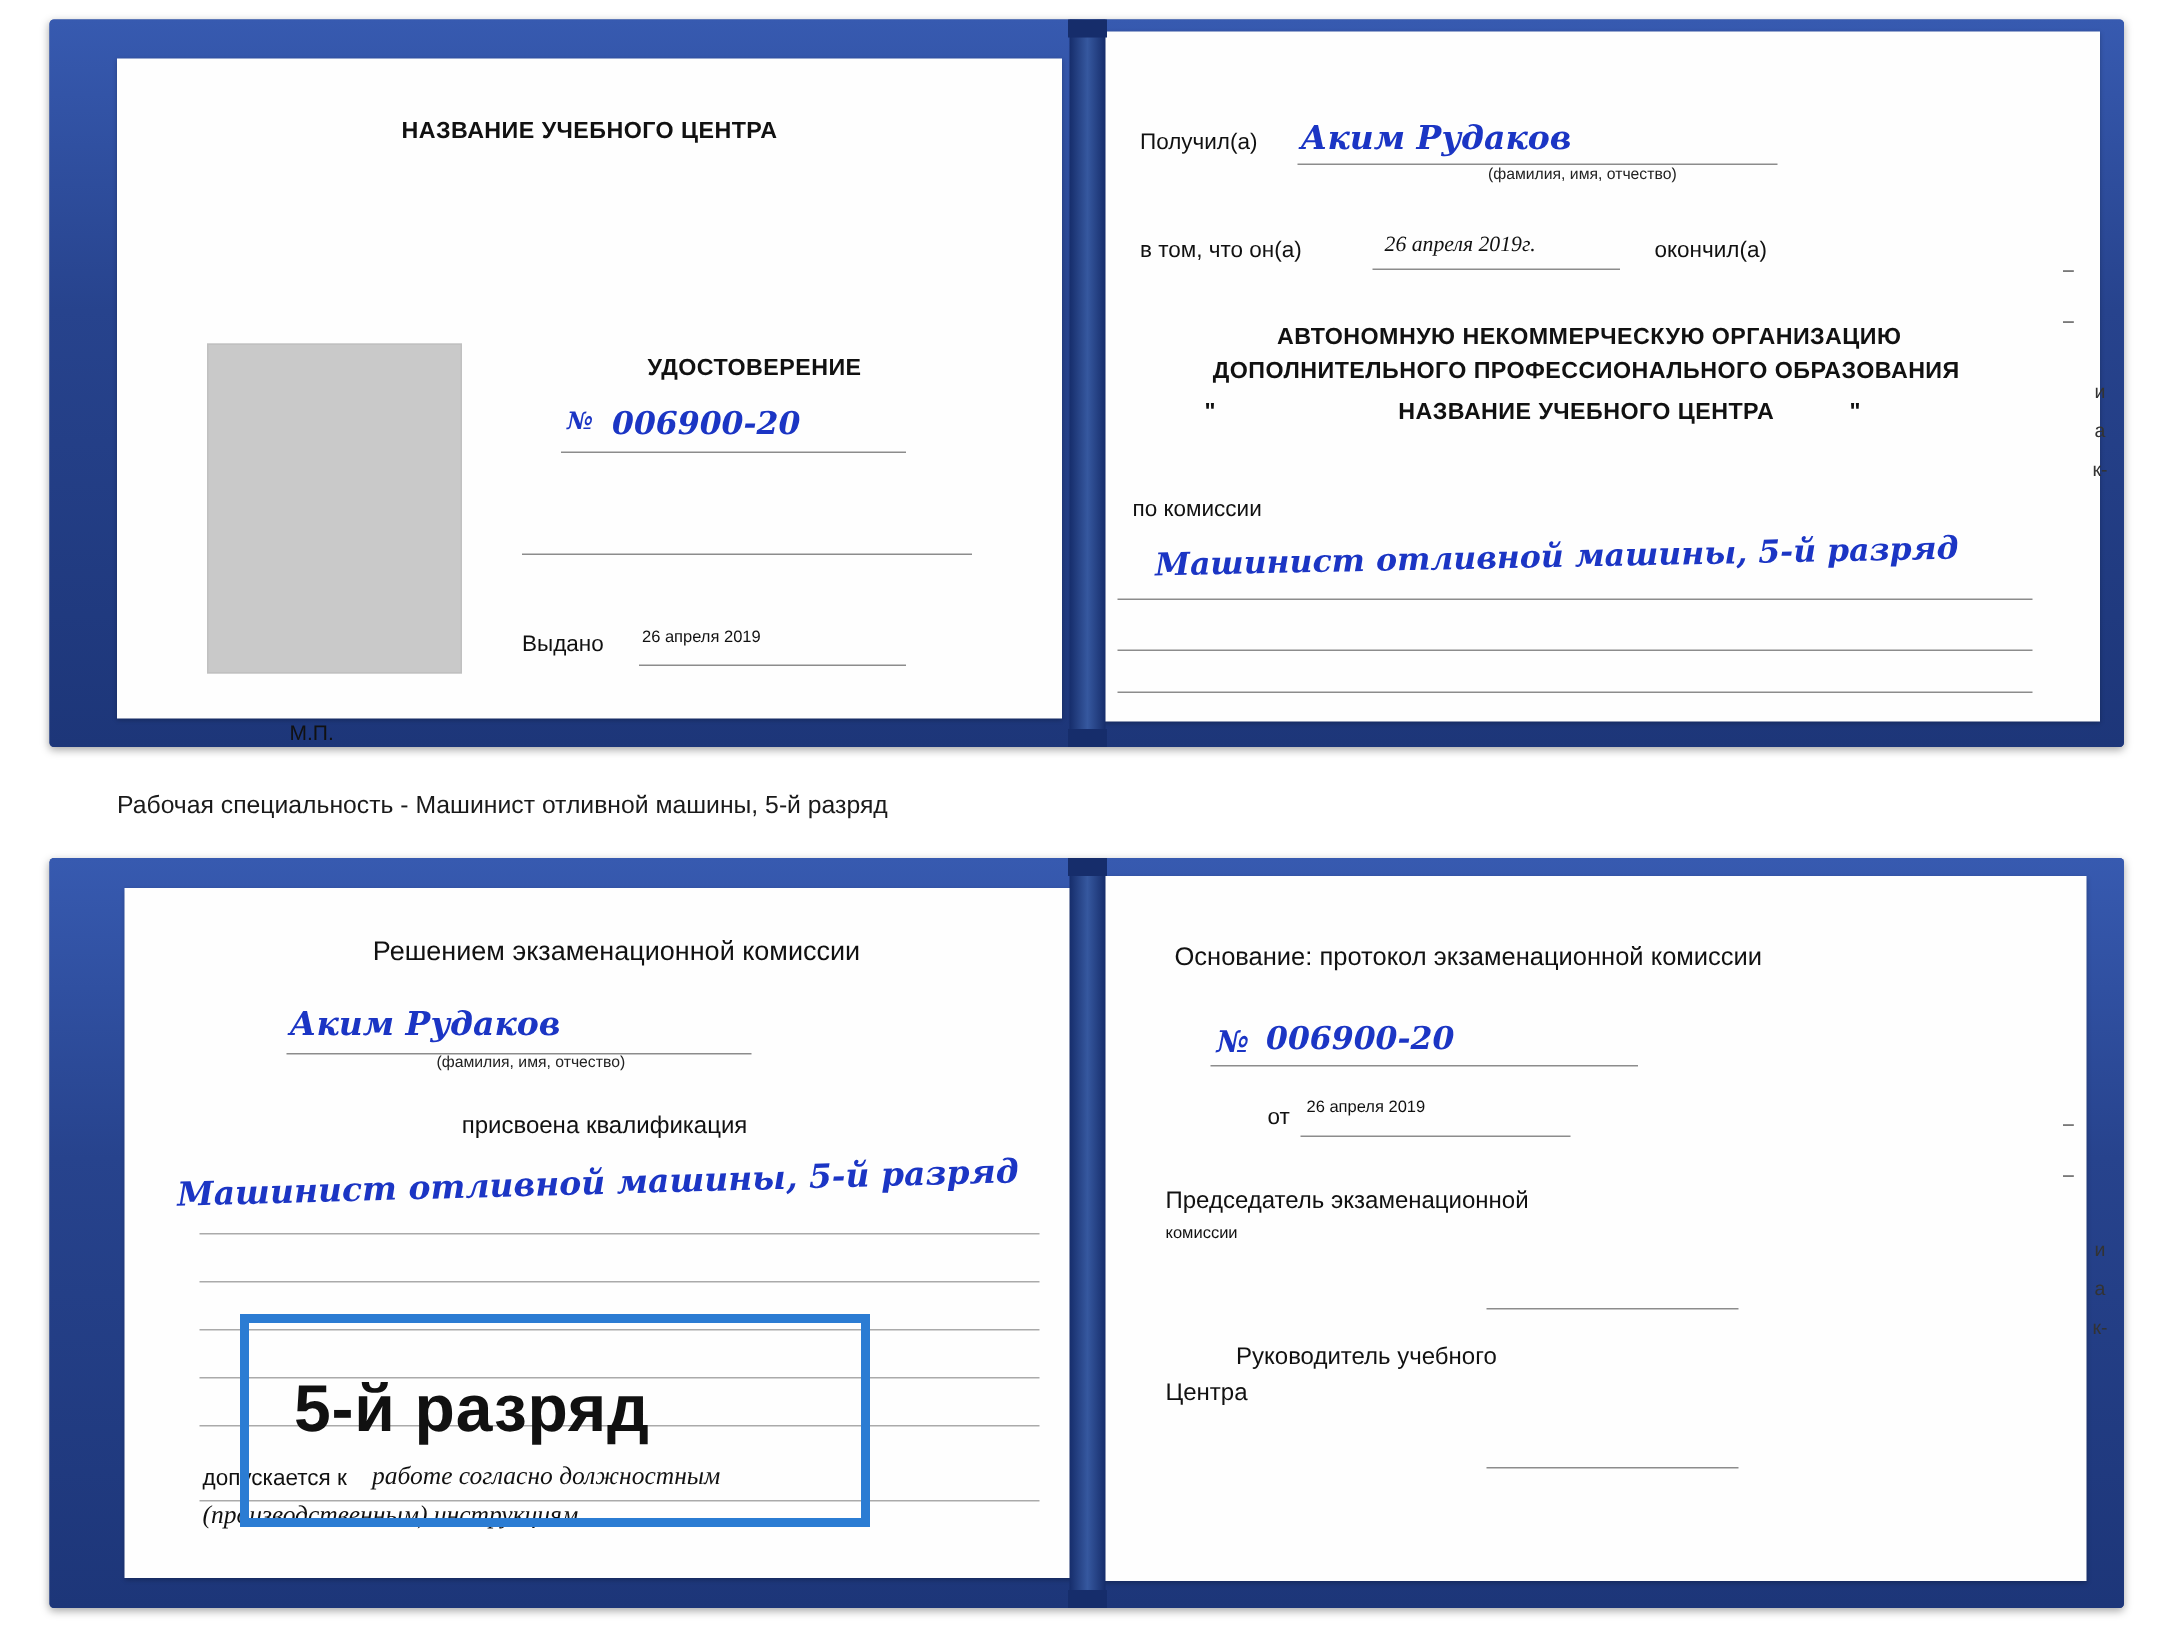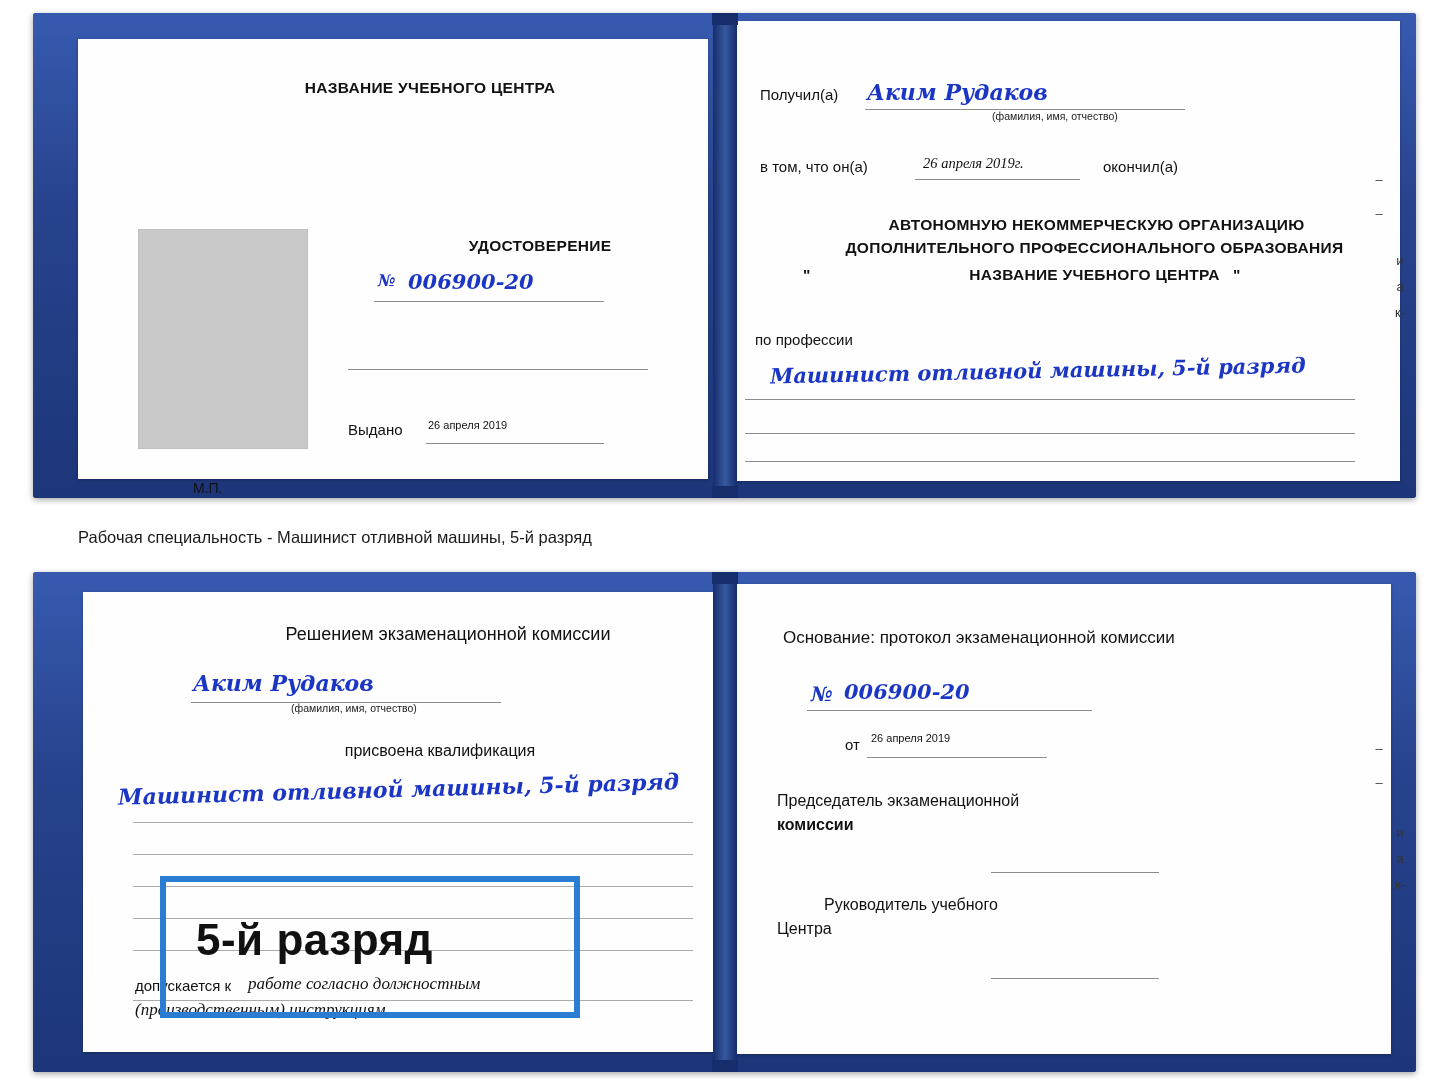--- a/index.html
+++ b/index.html
@@ -62,21 +62,21 @@
   }
 
   
   .book.top .paper.left  { left: 45px; top: 26px; width: 630px; height: 440px; }
   .book.top .paper.right { left: 682px; top: 8px; width: 685px; height: 460px; }
   
   .book.bottom .paper.left  { left: 50px; top: 20px; width: 640px; height: 460px; }
   .book.bottom .paper.right { left: 688px; top: 12px; width: 670px; height: 470px; }
 
   
-  .t-center { text-align: center; margin-left: 37px; }
+  .t-center { text-align: center; }
   .hdr {
     font-weight: bold;
     font-size: 15.5px;
     letter-spacing: .3px;
     color: #111;
   }
   .lbl {
     font-size: 15px;
     color: #111;
   }
@@ -195,21 +195,21 @@
       <div style="position:absolute; left:208px; top:134px;" class="typed-it">26 апреля 2019г.</div>
       <div class="rule" style="left:200px; top:158px; width:165px;"></div>
       <div style="position:absolute; left:388px; top:137px;" class="lbl">окончил(а)</div>
 
       <div style="position:absolute; left:2px; top:195px; width:100%;" class="t-center hdr">АВТОНОМНУЮ НЕКОММЕРЧЕСКУЮ ОРГАНИЗАЦИЮ</div>
       <div style="position:absolute; left:0; top:218px; width:100%;" class="t-center hdr">ДОПОЛНИТЕЛЬНОГО ПРОФЕССИОНАЛЬНОГО ОБРАЗОВАНИЯ</div>
       <div style="position:absolute; left:88px; top:245px;" class="hdr">"</div>
       <div style="position:absolute; left:0; top:245px; width:100%;" class="t-center hdr">НАЗВАНИЕ УЧЕБНОГО ЦЕНТРА</div>
       <div style="position:absolute; left:518px; top:245px;" class="hdr">"</div>
 
-      <div style="position:absolute; left:40px; top:310px;" class="lbl">по профессии</div>
+      <div style="position:absolute; left:40px; top:310px;" class="lbl">по комиссии</div>
 
       <div style="position:absolute; left:55px; top:337px; font-size:21px; transform:rotate(-1.2deg);" class="hand">Машинист отливной машины, 5-й разряд</div>
 
       <div class="rule" style="left:30px; top:378px; width:610px;"></div>
       <div class="rule" style="left:30px; top:412px; width:610px;"></div>
       <div class="rule" style="left:30px; top:440px; width:610px;"></div>
     </div>
 
     <div class="edge-dashes" style="right:30px; top:150px;">
       <div>–</div>
@@ -257,21 +257,21 @@
 
       <div style="position:absolute; left:90px; top:98px; font-size:20px;" class="hand">№</div>
       <div style="position:absolute; left:123px; top:95px; font-size:21px;" class="hand">006900-20</div>
       <div class="rule" style="left:86px; top:126px; width:285px;"></div>
 
       <div style="position:absolute; left:124px; top:152px; font-size:15px;" class="lbl">от</div>
       <div style="position:absolute; left:150px; top:148px;" class="typed">26 апреля 2019</div>
       <div class="rule" style="left:146px; top:173px; width:180px;"></div>
 
       <div style="position:absolute; left:56px; top:208px; font-size:16px;" class="lbl">Председатель экзаменационной</div>
-      <div style="position:absolute; left:56px; top:232px; font-size:16px;font-weight:bold;" class="lbl">комиссии</div>
+      <div style="position:absolute; left:56px; top:232px; font-size:11px;" class="lbl">комиссии</div>
       <div class="rule" style="left:270px; top:288px; width:168px;"></div>
 
       <div style="position:absolute; left:56px; top:312px; font-size:16px;margin-left:47px;" class="lbl">Руководитель учебного</div>
       <div style="position:absolute; left:56px; top:336px; font-size:16px;" class="lbl">Центра</div>
       <div class="rule" style="left:270px; top:394px; width:168px;"></div>
     </div>
 
     <div class="edge-dashes" style="right:30px; top:160px;">
       <div>–</div>
       <div>–</div>

